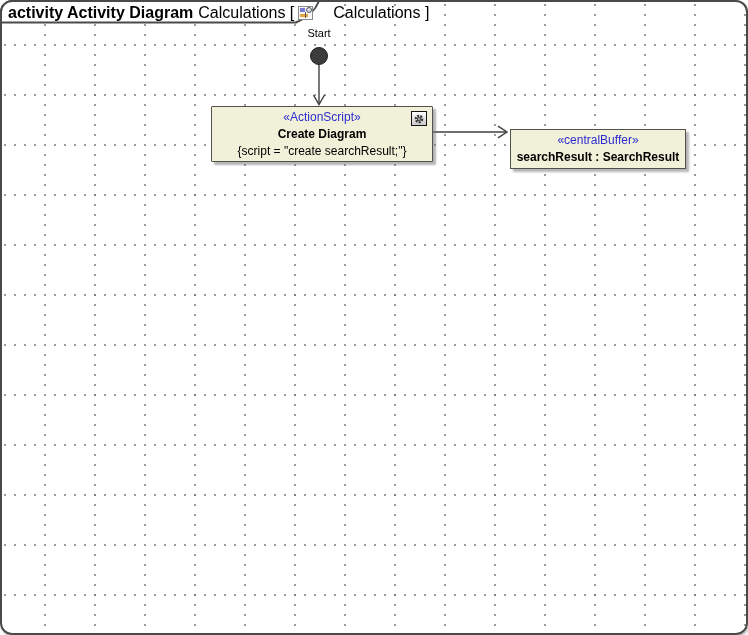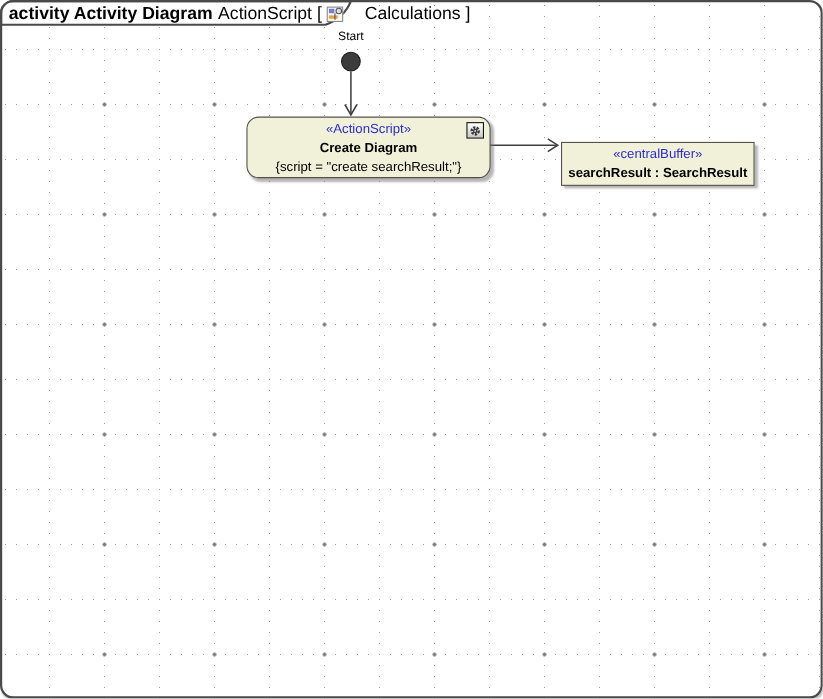--- a/index.html
+++ b/index.html
@@ -64,21 +64,21 @@
   .edges { position:absolute; left:0; top:0; z-index:8; pointer-events:none; }
 
   .node {
     position:absolute; box-sizing:border-box; z-index:10;
     background:#f1f1d9; border:1.5px solid #53524a;
     box-shadow:3px 3px 2px rgba(120,120,120,0.55);
     display:flex; flex-direction:column; justify-content:center; align-items:center;
     text-align:center;
   }
   .action-node {
-    left:224px; top:106px; width:222px; height:56px; border-radius:11px;
+    left:211px; top:106px; width:222px; height:56px; border-radius:1px;
     padding:2px 10px;
   }
   .buffer-node {
     left:510px; top:129px; width:176px; height:40px;
   }
   .stereotype { font-size:12px; color:#2b2bd0; line-height:17px; }
   .node-name  { font-size:12px; font-weight:bold; color:#000; line-height:17px; }
   .node-script{ font-size:12px; color:#000; line-height:17px; }
 
   .gear-btn {
@@ -92,21 +92,21 @@
 <body>
 
 <div class="frame">
 
   <svg class="tab-svg" width="330" height="28">
     <path d="M1,1 L319,1 C315,11 308,18 296,22.5 L1,22.5 Z" fill="#ffffff" stroke="#4a4a4a" stroke-width="2" stroke-linejoin="round"></path>
   </svg>
 
   <div class="tab-content">
     <span class="tab-bold">activity Activity Diagram</span>
-    <span class="tab-plain">ActionScript [</span>
+    <span class="tab-plain">Calculations [</span>
     <span class="diagicon">
       <span class="di-blue"></span>
       <span class="di-orange"></span>
       <span class="di-stem"></span>
       <span class="di-lens"></span>
     </span>
     <span class="tab-plain-last">Calculations ]</span>
   </div>
 
   <div class="start-label">Start</div>

